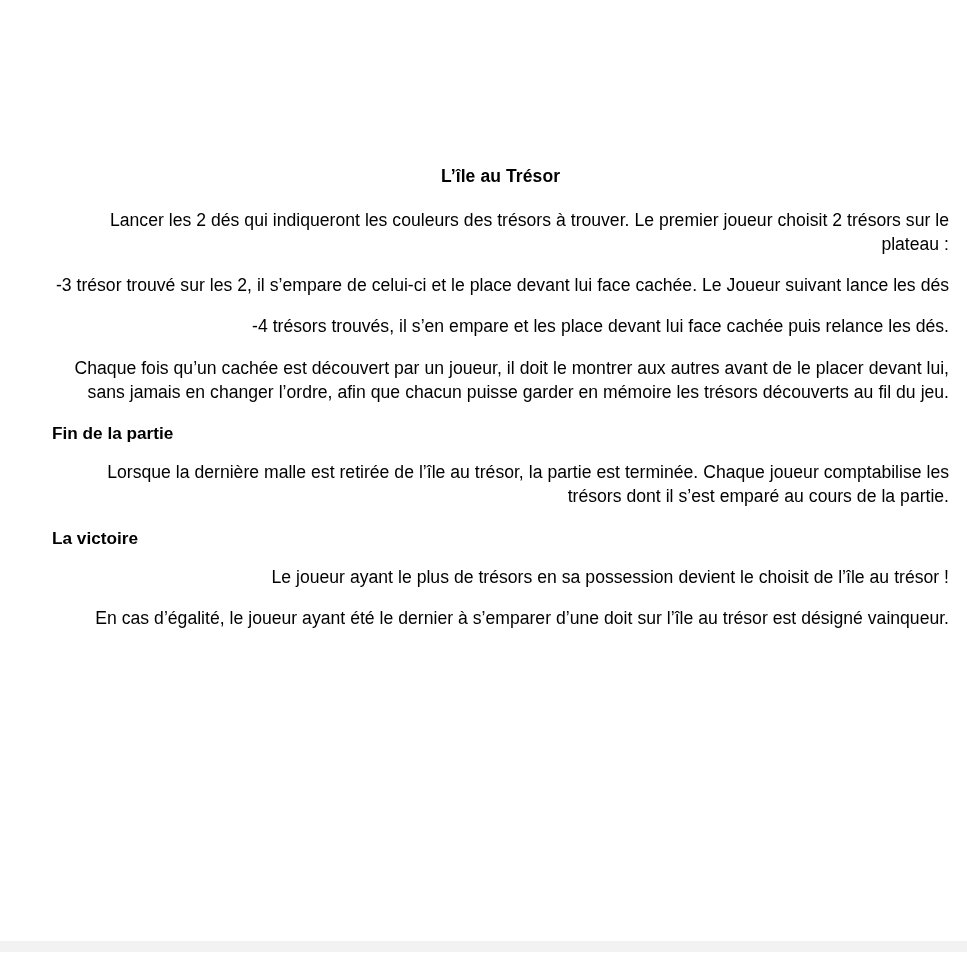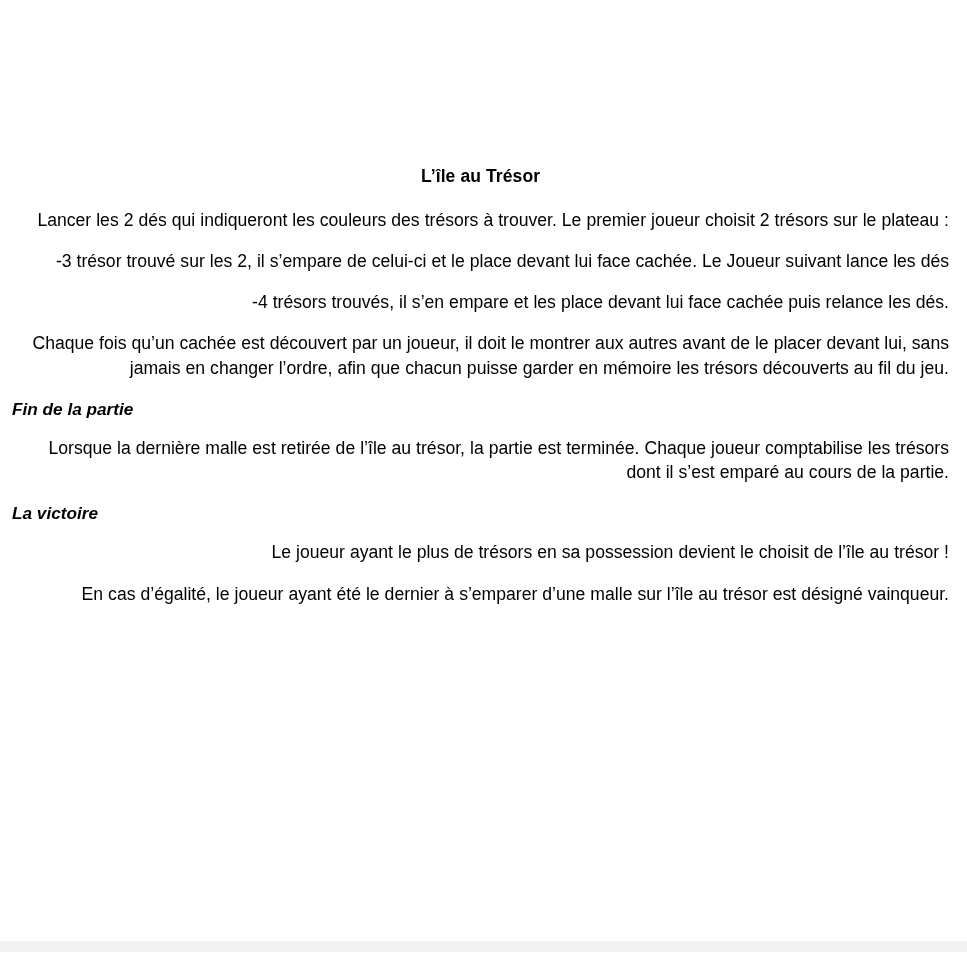--- a/index.html
+++ b/index.html
@@ -16,20 +16,21 @@
     color: #000000;
     -webkit-font-smoothing: antialiased;
   }
 
   #page {
     position: relative;
     width: 967px;
     height: 967px;
     background: #ffffff;
     box-sizing: border-box;
+    padding-left: 40px;
   }
 
   
   .top-spacer {
     height: 166px;
   }
 
   .content {
     padding: 0 18px 0 12px;
     box-sizing: border-box;
@@ -50,21 +51,20 @@
     margin: 0 0 17px 0;
     text-align: right;
     word-spacing: 0.1px;
   }
 
   .heading {
     font-size: 17.2px;
     font-weight: bold;
     line-height: 24px;
     margin: 0 0 15px 0;
-    font-style: italic;
   }
 
   .para:last-of-type {
     margin-bottom: 0;
   }
 
   
   .bottom-band {
     position: absolute;
     left: 0;
@@ -96,19 +96,19 @@
     <p class="para">Chaque fois qu’un cachée est découvert par un joueur, il doit le montrer aux autres avant de le placer devant lui, sans jamais en changer l’ordre, afin que chacun puisse garder en mémoire les trésors découverts au fil du jeu.</p>
 
     <h2 class="heading">Fin de la partie</h2>
 
     <p class="para">Lorsque la dernière malle est retirée de l’île au trésor, la partie est terminée. Chaque joueur comptabilise les trésors dont il s’est emparé au cours de la partie.</p>
 
     <h2 class="heading">La victoire</h2>
 
     <p class="para">Le joueur ayant le plus de trésors en sa possession devient le choisit de l’île au trésor !</p>
 
-    <p class="para">En cas d’égalité, le joueur ayant été le dernier à s’emparer d’une malle sur l’île au trésor est désigné vainqueur.</p>
+    <p class="para">En cas d’égalité, le joueur ayant été le dernier à s’emparer d’une doit sur l’île au trésor est désigné vainqueur.</p>
 
   </div>
 
   <div class="bottom-band"></div>
 
 </div>
 
 </body></html>

